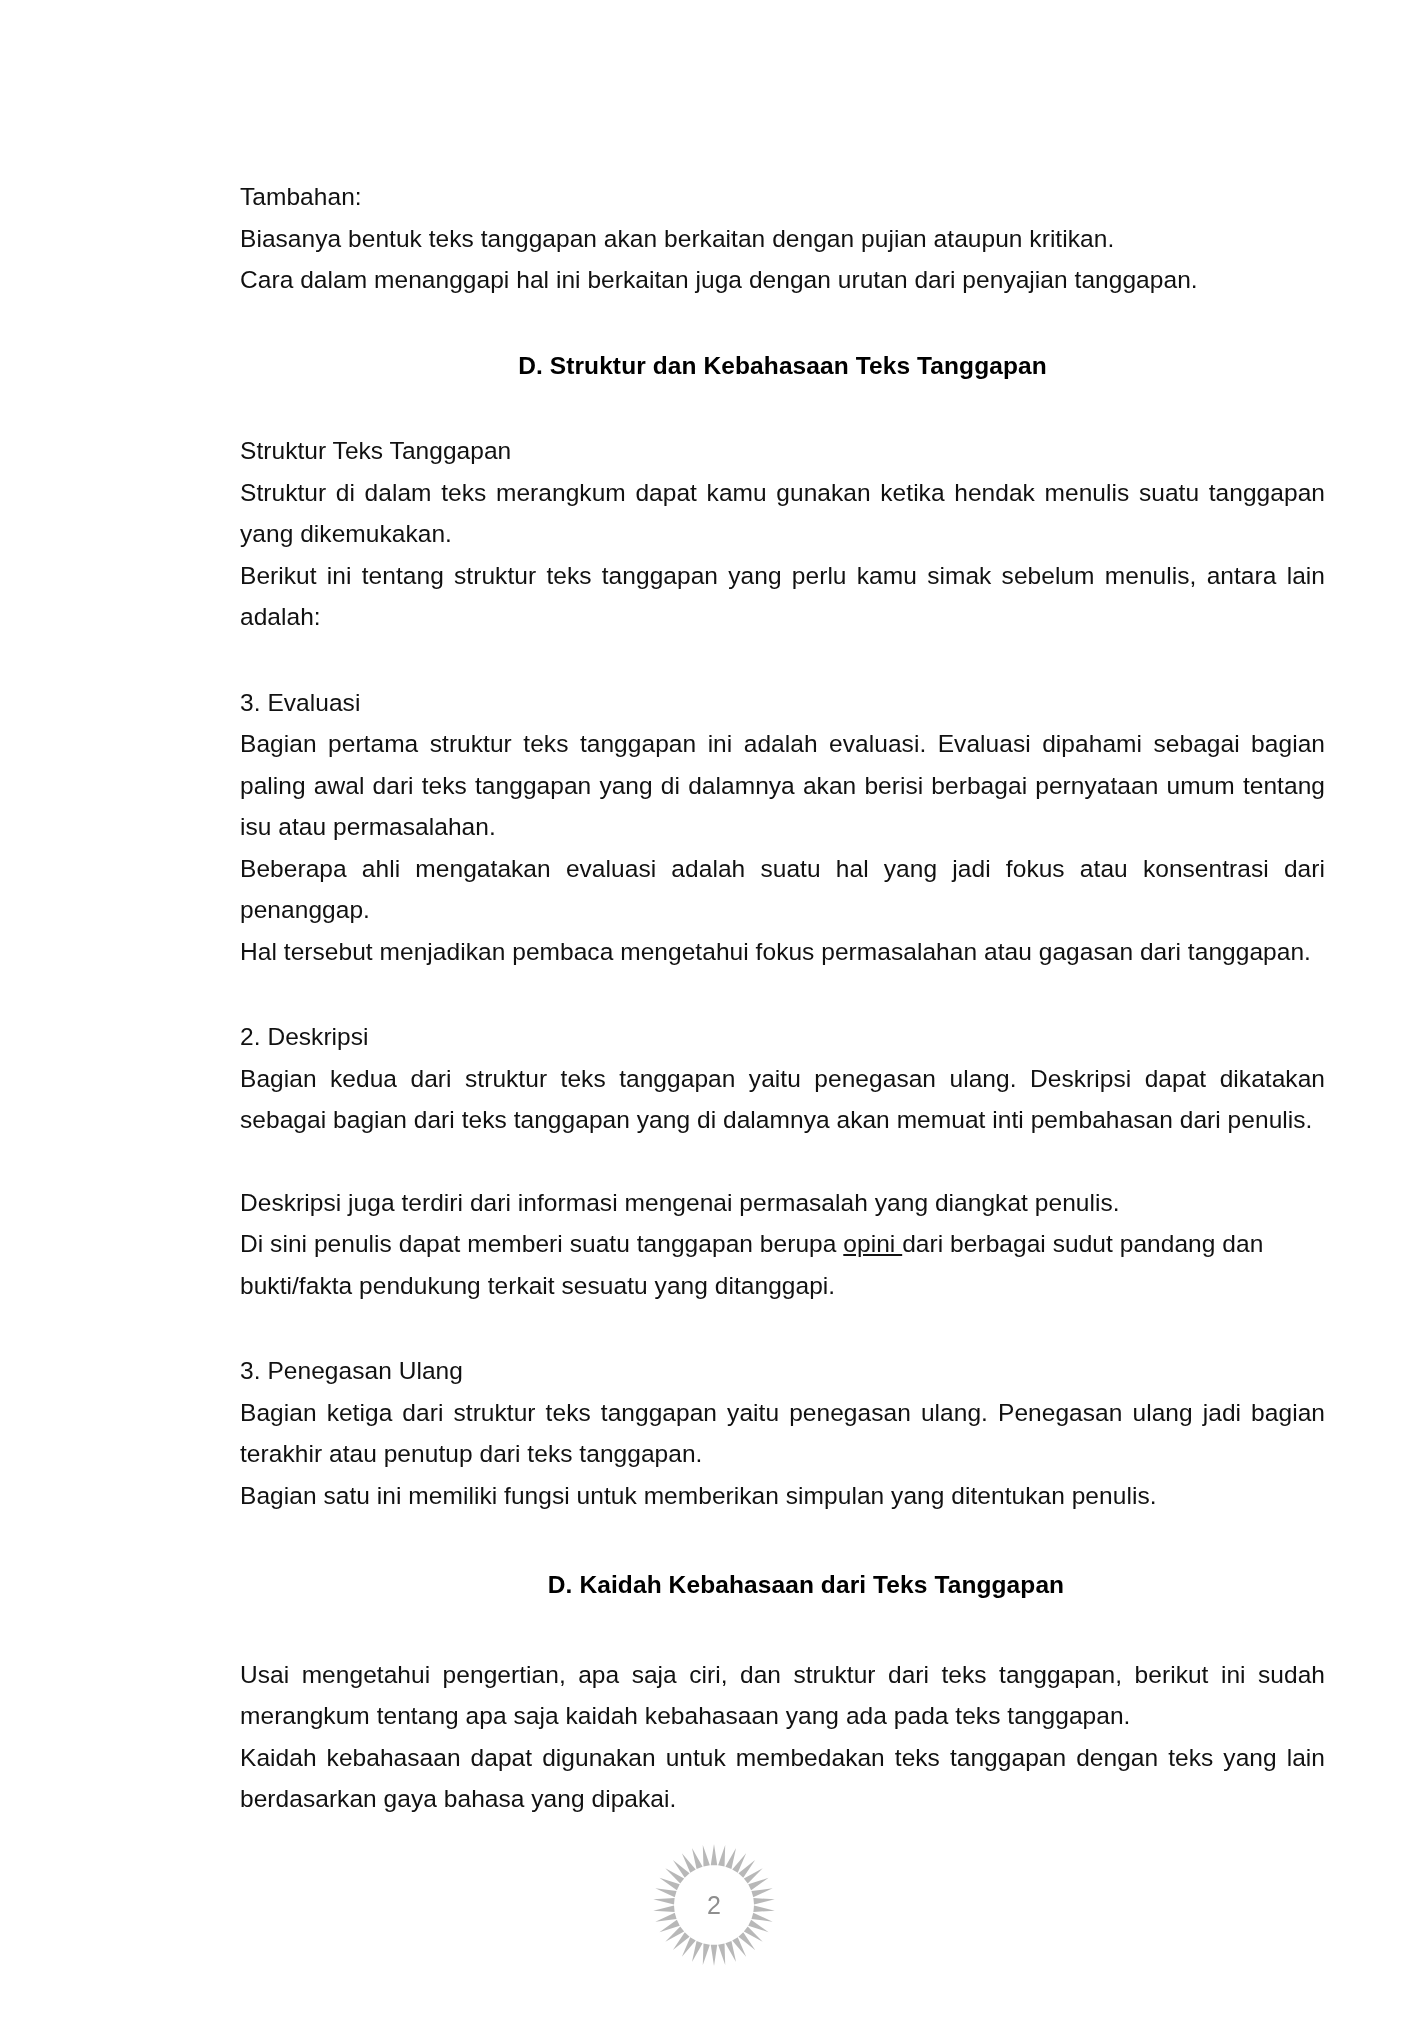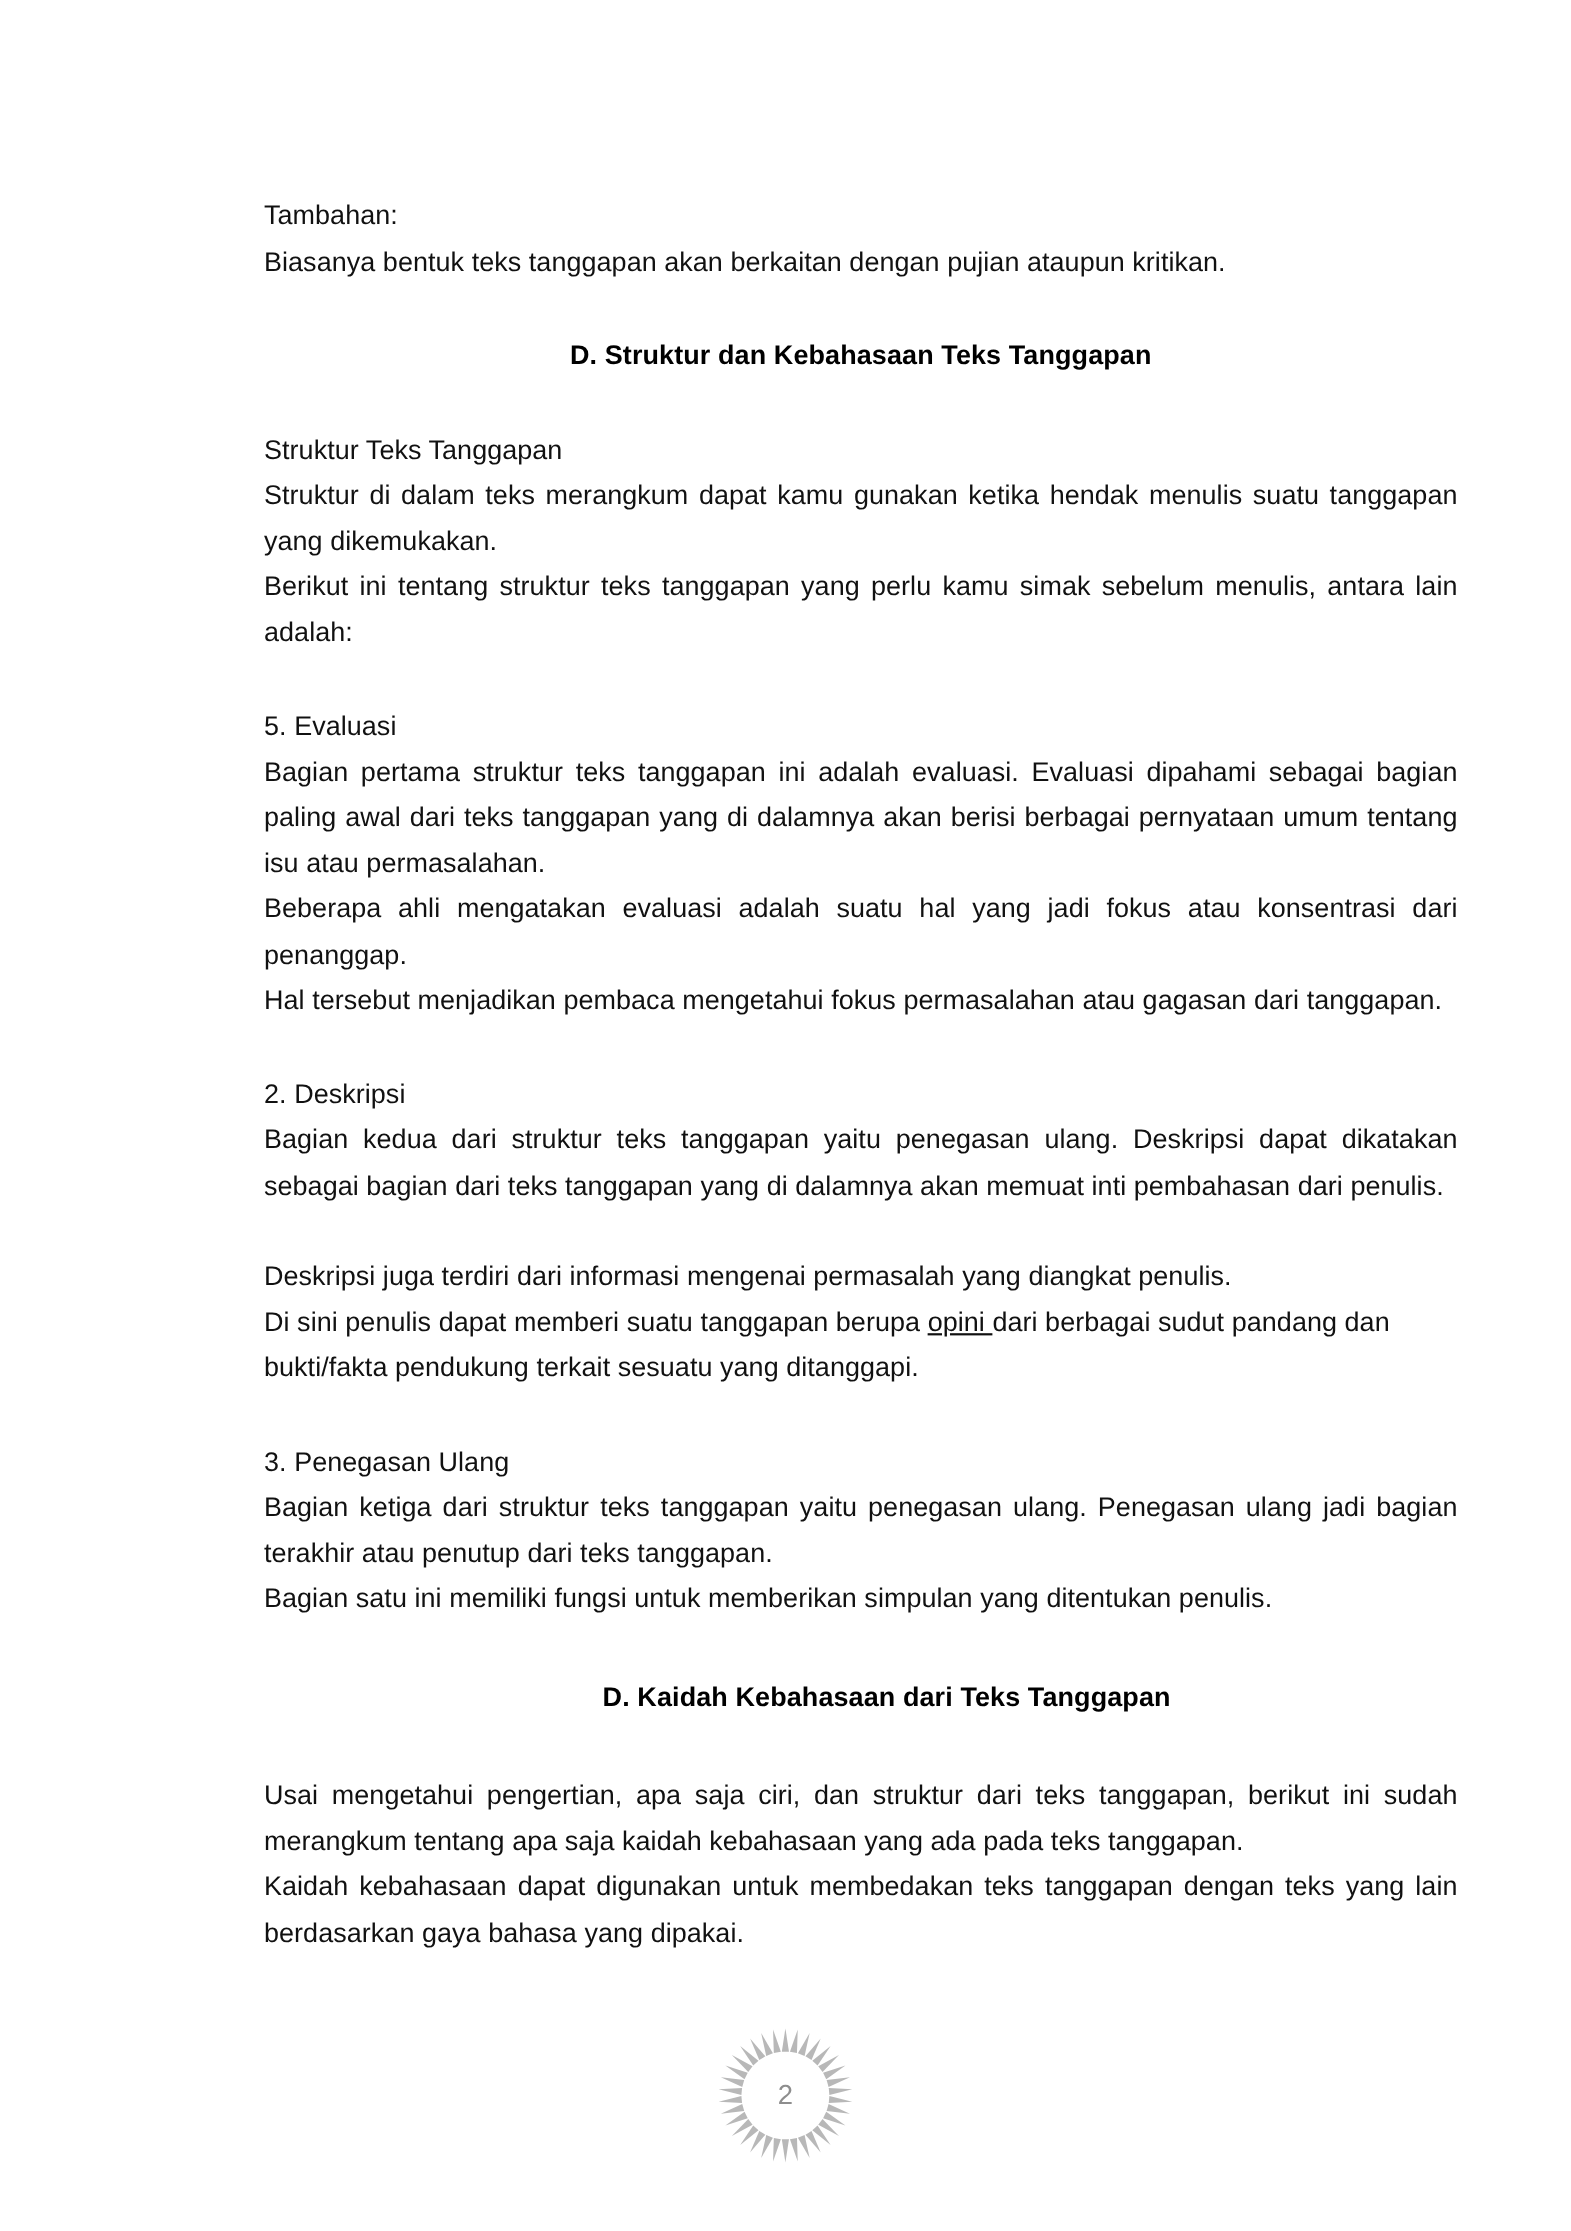--- a/index.html
+++ b/index.html
@@ -101,38 +101,39 @@
 </head>
 <body>
 
 <div class="page">
 
   <div class="content">
 
     <div class="block">
       <p class="para left">Tambahan:</p>
       <p class="para left">Biasanya bentuk teks tanggapan akan berkaitan dengan pujian ataupun kritikan.</p>
+      <p class="para left">Cara dalam menanggapi hal ini berkaitan juga dengan urutan dari penyajian tanggapan.</p>
     </div>
 
     <div class="gap-md"></div>
 
     <h2 class="heading">D. Struktur dan Kebahasaan Teks Tanggapan</h2>
 
     <div class="gap-md"></div>
 
     <div class="block">
       <p class="para left">Struktur Teks Tanggapan</p>
       <p class="para just">Struktur di dalam teks merangkum dapat kamu gunakan ketika hendak menulis suatu tanggapan yang dikemukakan.</p>
       <p class="para just">Berikut ini tentang struktur teks tanggapan yang perlu kamu simak sebelum menulis, antara lain adalah:</p>
     </div>
 
     <div class="gap-md"></div>
 
     <div class="block">
-      <p class="para left">5. Evaluasi</p>
+      <p class="para left">3. Evaluasi</p>
       <p class="para just">Bagian pertama struktur teks tanggapan ini adalah evaluasi. Evaluasi dipahami sebagai bagian paling awal dari teks tanggapan yang di dalamnya akan berisi berbagai pernyataan umum tentang isu atau permasalahan.</p>
       <p class="para just">Beberapa ahli mengatakan evaluasi adalah suatu hal yang jadi fokus atau konsentrasi dari penanggap.</p>
       <p class="para just">Hal tersebut menjadikan pembaca mengetahui fokus permasalahan atau gagasan dari tanggapan.</p>
     </div>
 
     <div class="gap-md"></div>
 
     <div class="block">
       <p class="para left">2. Deskripsi</p>
       <p class="para just">Bagian kedua dari struktur teks tanggapan yaitu penegasan ulang. Deskripsi dapat dikatakan sebagai bagian dari teks tanggapan yang di dalamnya akan memuat inti pembahasan dari penulis.</p>

